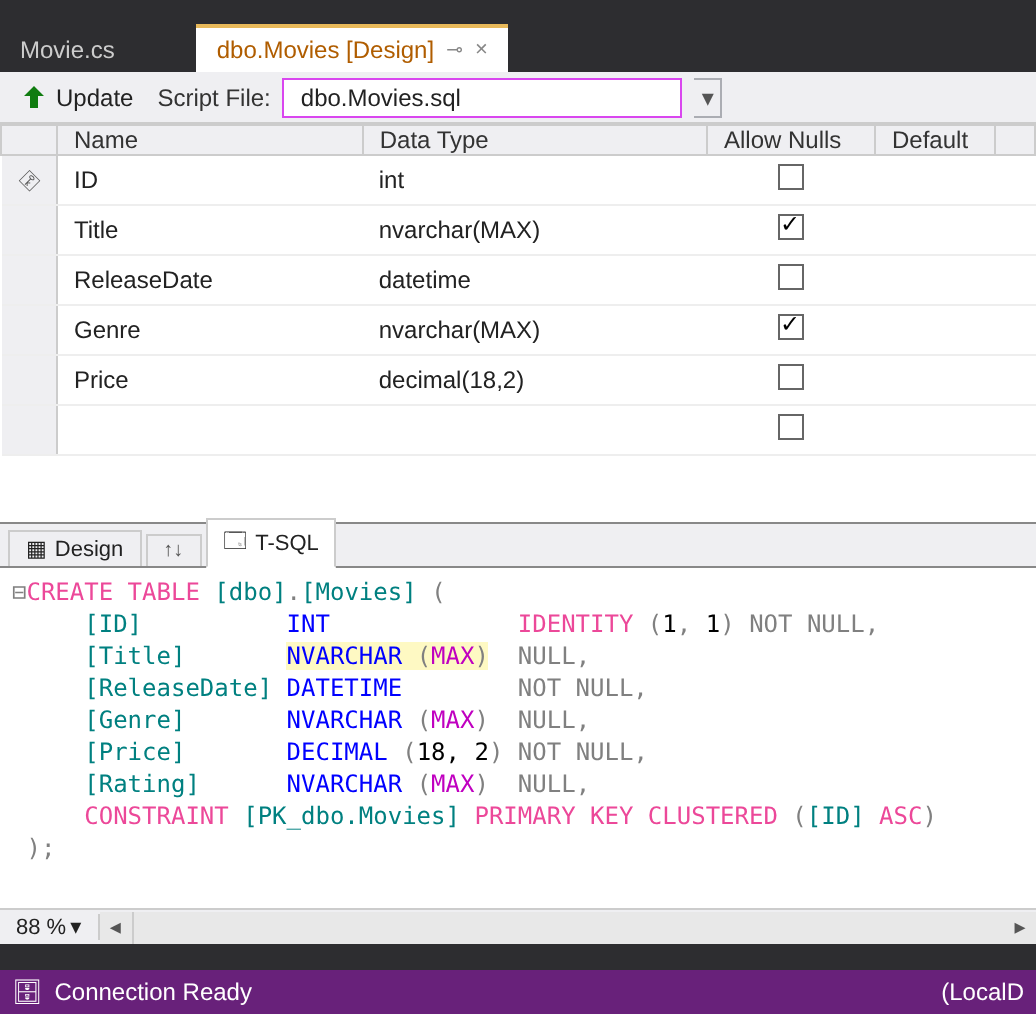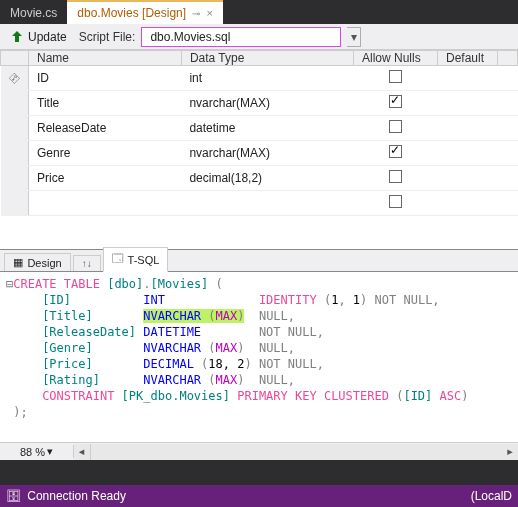--- a/index.html
+++ b/index.html
@@ -9,22 +9,23 @@
     background: #2d2d30;
     color: #f1f1f1;
     width: 518px;
     height: 507px;
     overflow: hidden;
     position: relative;
   }
   .tab-strip {
     display: flex;
     background: #2d2d30;
-    height: 24px;
+    height: 36px;
     align-items: flex-end;
+    gap: 31px;
   }
   .tab {
     padding: 4px 10px;
     background: #2d2d30;
     color: #ccc;
     font-size: 12px;
     cursor: pointer;
     display: flex;
     align-items: center;
     gap: 6px;
@@ -174,33 +175,33 @@
     overflow: auto;
     white-space: pre;
     line-height: 16px;
   }
   .kw { color: #ec4899; }
   .type { color: #0000ff; }
   .gray { color: #808080; }
   .teal { color: #008080; }
   .pink { color: #c000c0; }
   .num { color: #000; }
-  .hl { background: #bef264; }
+  .hl { background: #fef9c3; }
   .collapse { color: #808080; }
   .zoom-bar {
     display: flex;
     align-items: center;
     background: #efeff2;
     height: 18px;
     border-top: 1px solid #ccc;
     color: #222;
     font-size: 11px;
   }
   .zoom-box {
-    padding: 0 20px;
+    padding: 0 8px;
     border-right: 1px solid #ccc;
     display: flex;
     align-items: center;
     gap: 2px;
   }
   .scroll-track {
     flex: 1;
     background: #e8e8e8;
     height: 16px;
     position: relative;

